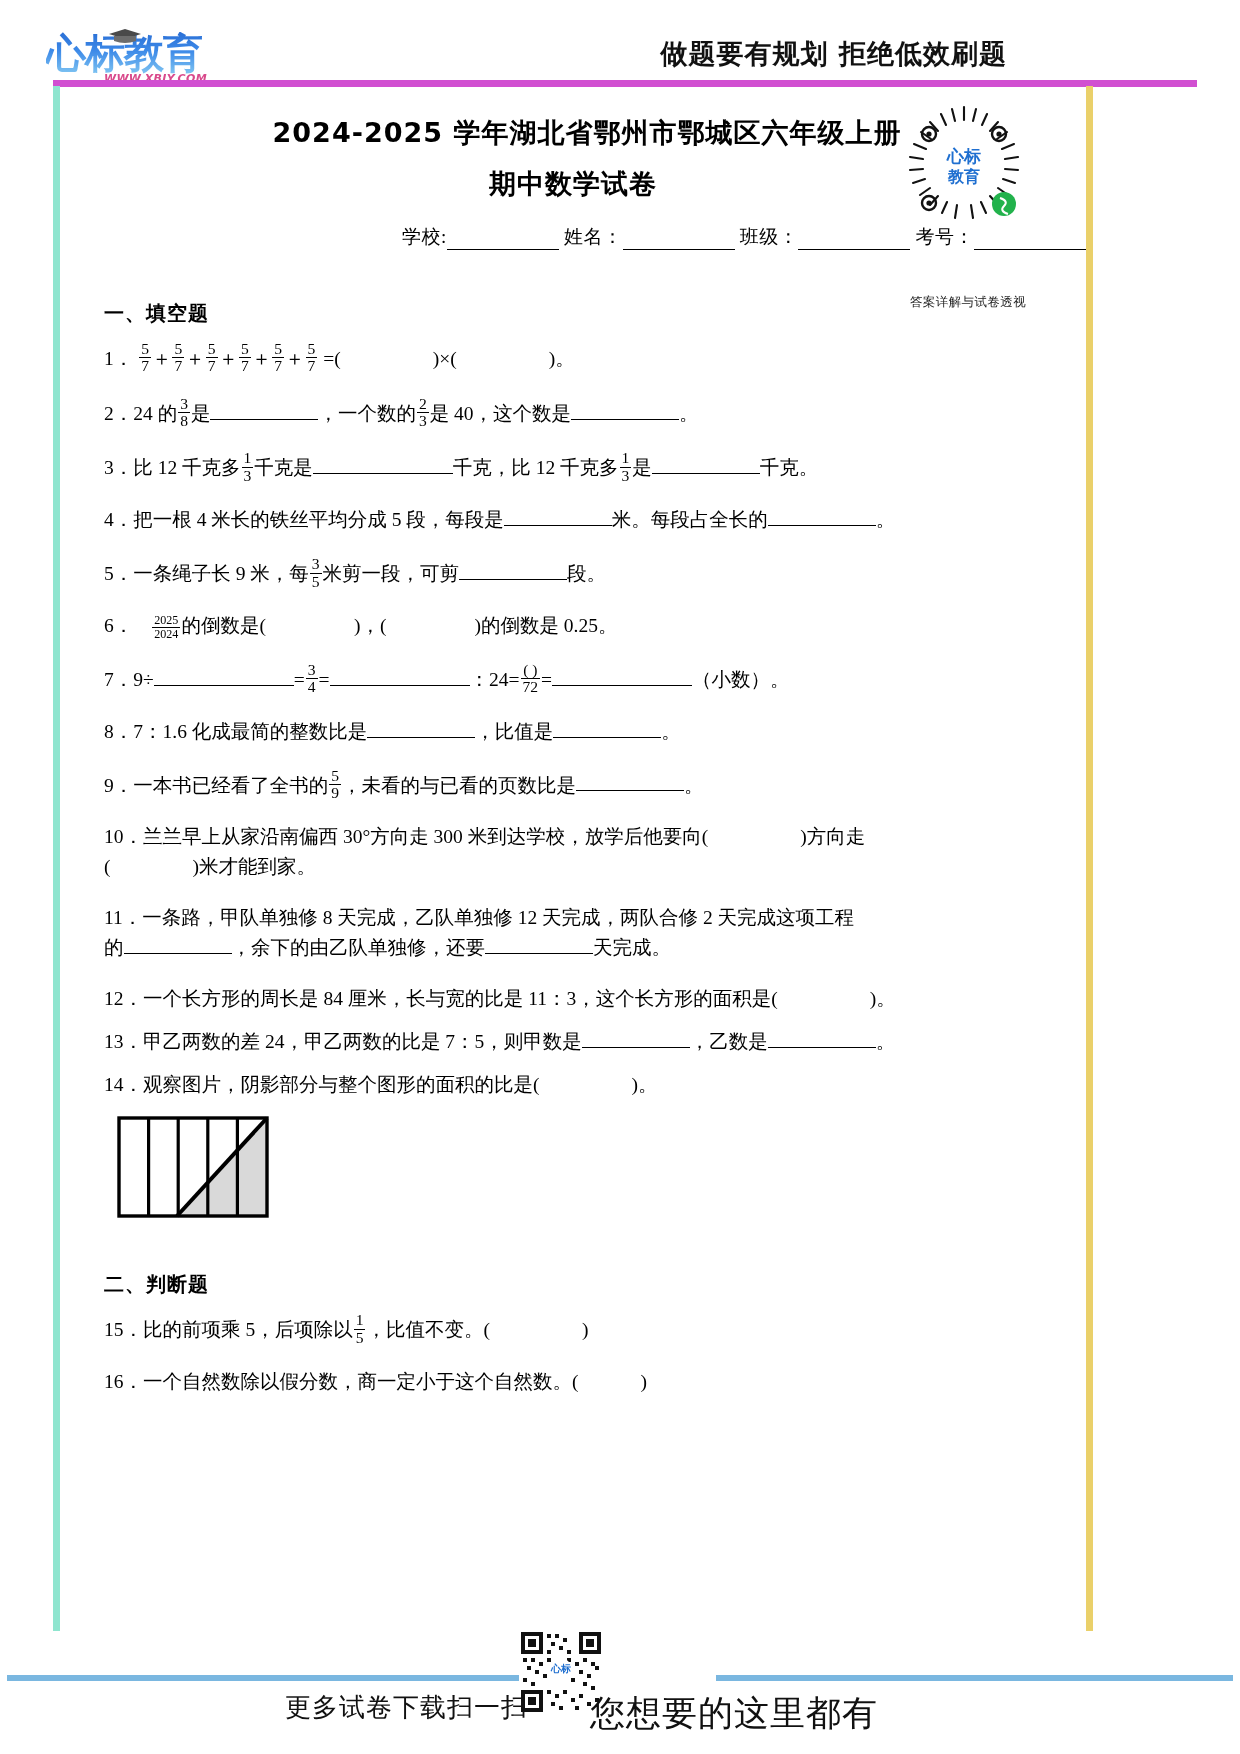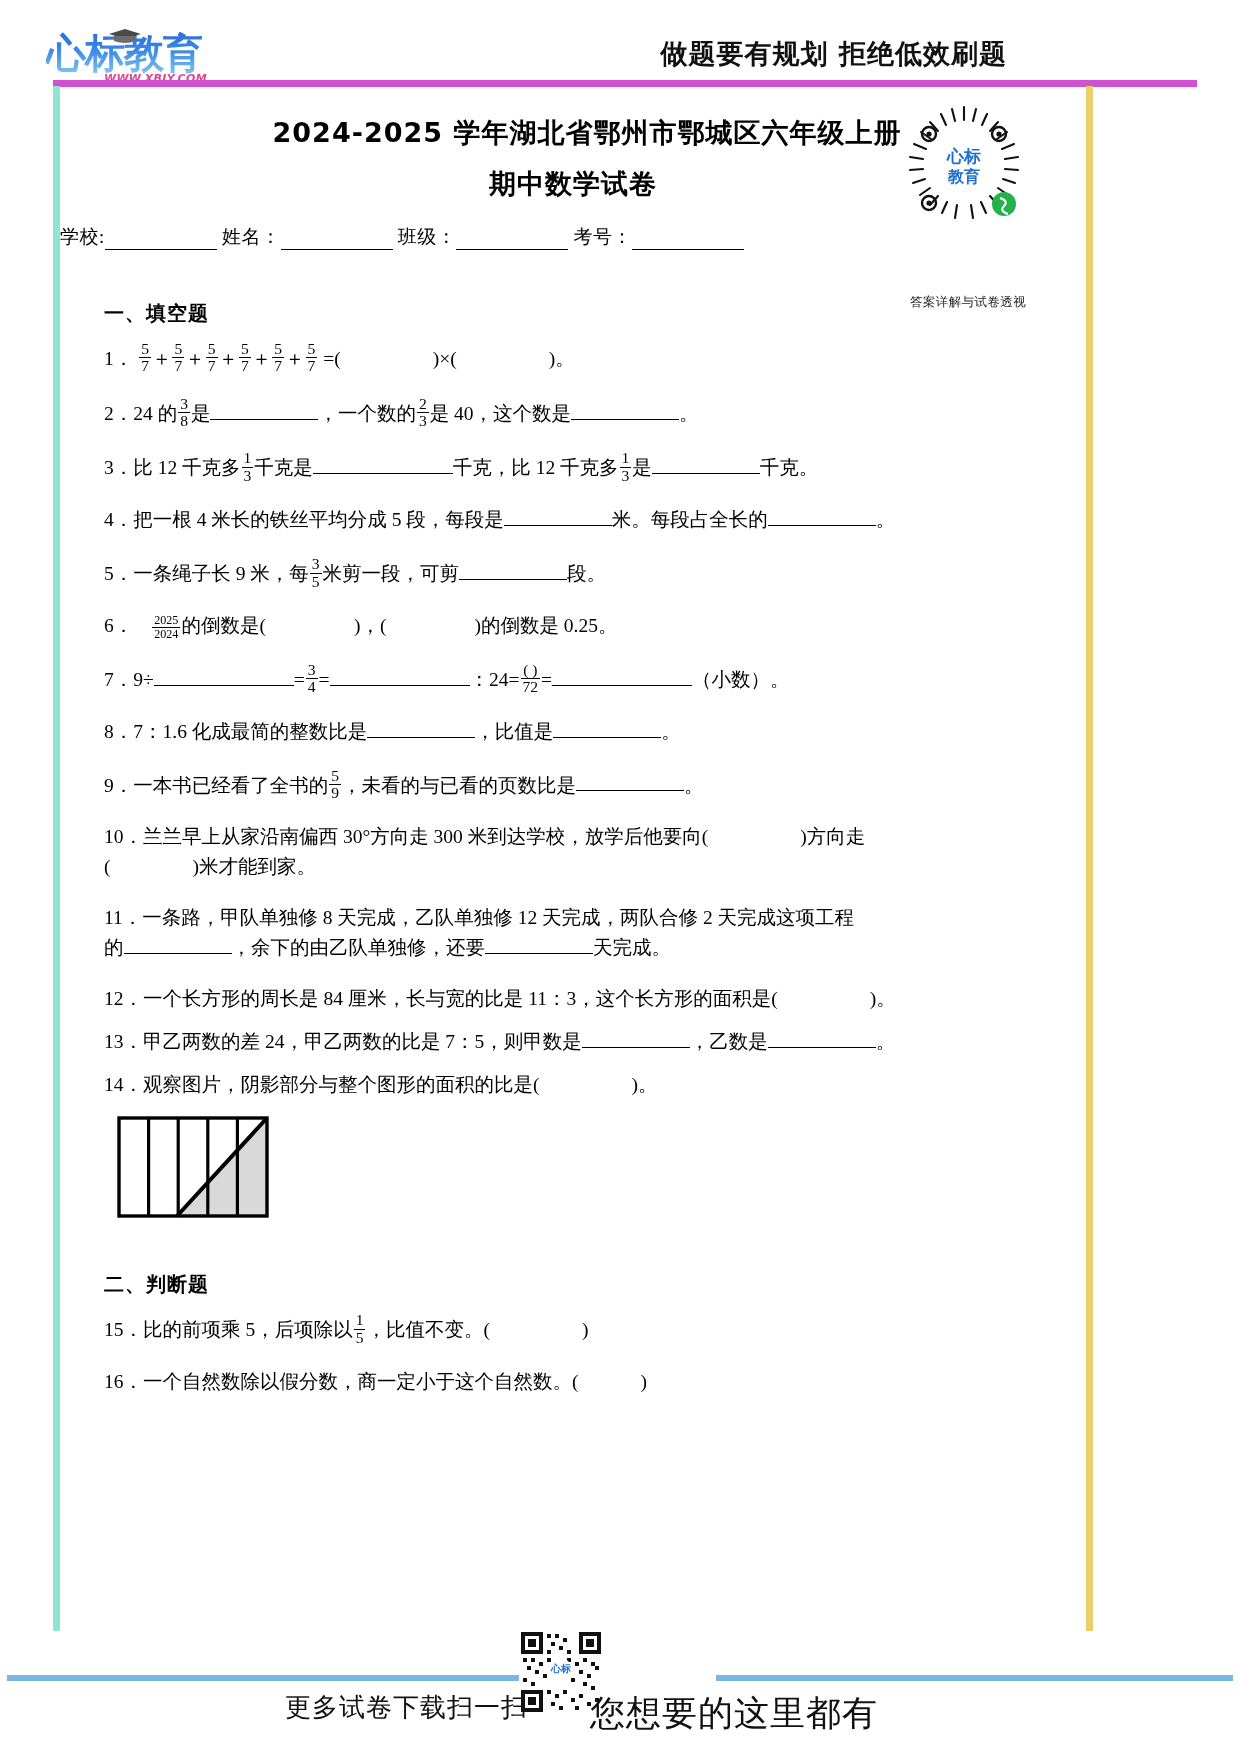--- a/index.html
+++ b/index.html
@@ -86,21 +86,21 @@
     text-align: center;
     font-family: "DejaVu Sans", sans-serif;
     font-weight: bold;
     font-size: 27px;
     letter-spacing: 1px;
     line-height: 52px;
     color: #000;
   }
   .info-line {
     margin-top: 14px;
-    text-align: left;
+    text-align: right;
     font-size: 19px;
     letter-spacing: 0.5px;
     color: #000;
     white-space: nowrap;
   }
   .info-line .fld { display: inline-block; }
   .blank-u {
     display: inline-block;
     border-bottom: 1px solid #000;
     vertical-align: bottom;

